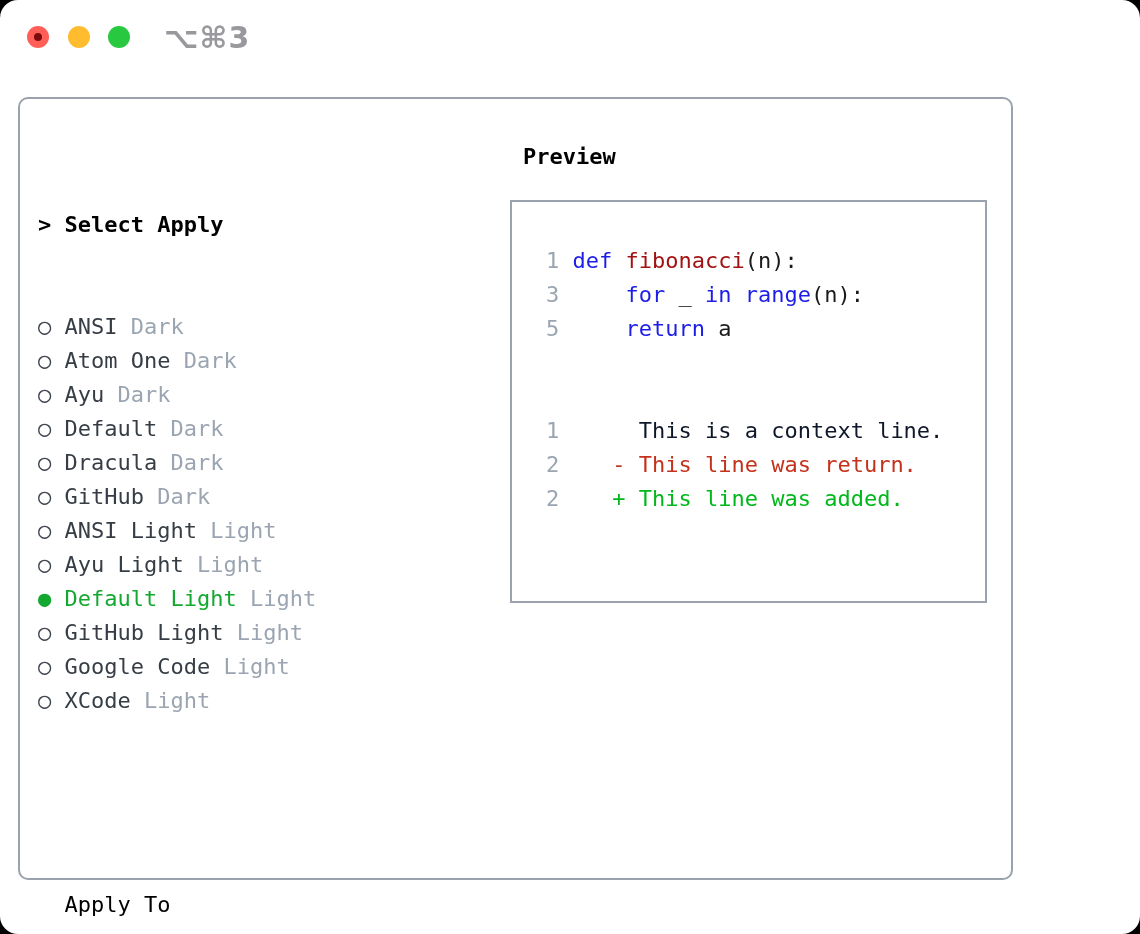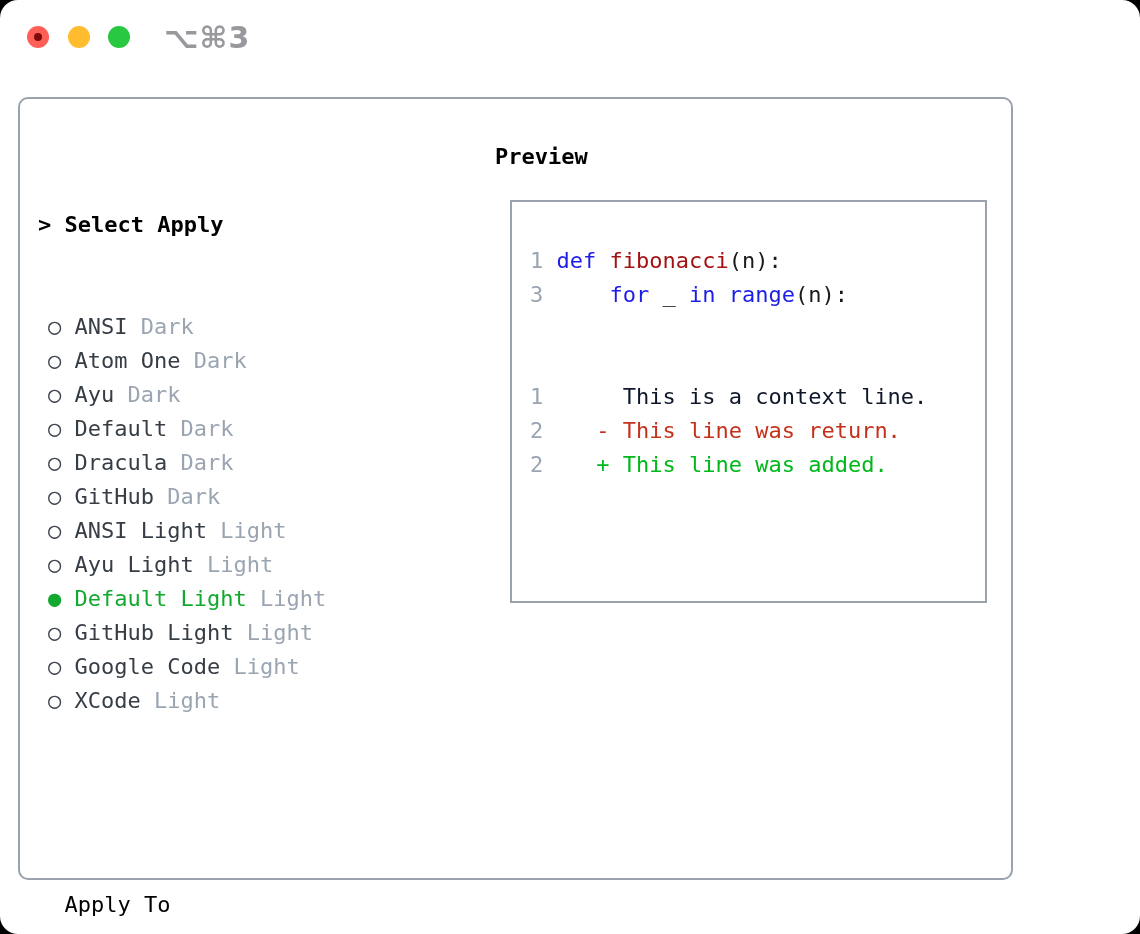--- a/index.html
+++ b/index.html
@@ -36,34 +36,34 @@
   
   .left-col {
     position: absolute; left: 38px; top: 140px;
     font-size: 22px; line-height: 34px; white-space: pre; color: #363d45;
   }
   .line { height: 34px; white-space: pre; }
   .hdr { font-weight: bold; color: #000; }
   .prompt { font-weight: bold; color: #000; }
   .marker { color: #3f4650; }
   .variant { color: #9aa5b1; }
-  .row { cursor: pointer; margin-left: 10px; }
+  .row { cursor: pointer; }
   .row.selected, .row.selected .marker { color: #13a82f; }
   .row.selected .variant { color: #9aa5b1; }
   .apply-hdr { color: #000; }
   
   .preview-title {
-    position: absolute; left: 495px; top: 140px;
+    position: absolute; left: 523px; top: 140px;
     font-size: 22px; line-height: 34px; font-weight: bold; color: #000;
   }
   .preview-box {
     position: absolute; left: 510px; top: 200px;
     width: 477px; height: 403px;
     border: 2px solid #9aa3ad; box-sizing: border-box; background: #fff;
-    padding: 42px 8px 0 18px; overflow: hidden;
+    padding: 42px 8px 0 34px; overflow: hidden;
   }
   .code-line { height: 34px; font-size: 22px; line-height: 34px; white-space: pre; }
   .seg-ln  { color: #9aa5b1; }
   .seg-pl  { color: #1a1a1a; }
   .seg-kw  { color: #1d1de8; }
   .seg-fn  { color: #a31212; }
   .seg-ctx { color: #0f172a; }
   .seg-del { color: #c5321c; }
   .seg-add { color: #00b81a; }
 </style>
@@ -87,20 +87,21 @@
     
     
     
   </div>
 
   <div class="preview-title">Preview</div>
 
   <div class="preview-box">
       <div class="code-line"><span class="seg-ln">1</span><span class="seg-pl"> </span><span class="seg-kw">def</span><span class="seg-pl"> </span><span class="seg-fn">fibonacci</span><span class="seg-pl">(n):</span></div>
       <div class="code-line"><span class="seg-ln">3</span><span class="seg-pl">     </span><span class="seg-kw">for</span><span class="seg-pl"> _ </span><span class="seg-kw">in</span><span class="seg-pl"> </span><span class="seg-kw">range</span><span class="seg-pl">(n):</span></div>
+      <div class="code-line"><span class="seg-ln">5</span><span class="seg-pl">     </span><span class="seg-kw">return</span><span class="seg-pl"> a</span></div>
       <div class="code-line"> </div>
       <div class="code-line"> </div>
       <div class="code-line"><span class="seg-ln">1</span><span class="seg-ctx">      This is a context line.</span></div>
       <div class="code-line"><span class="seg-ln">2</span><span class="seg-del">    - This line was return.</span></div>
       <div class="code-line"><span class="seg-ln">2</span><span class="seg-add">    + This line was added.</span></div>
     </div>
 
 </div>
 
 </body></html>

